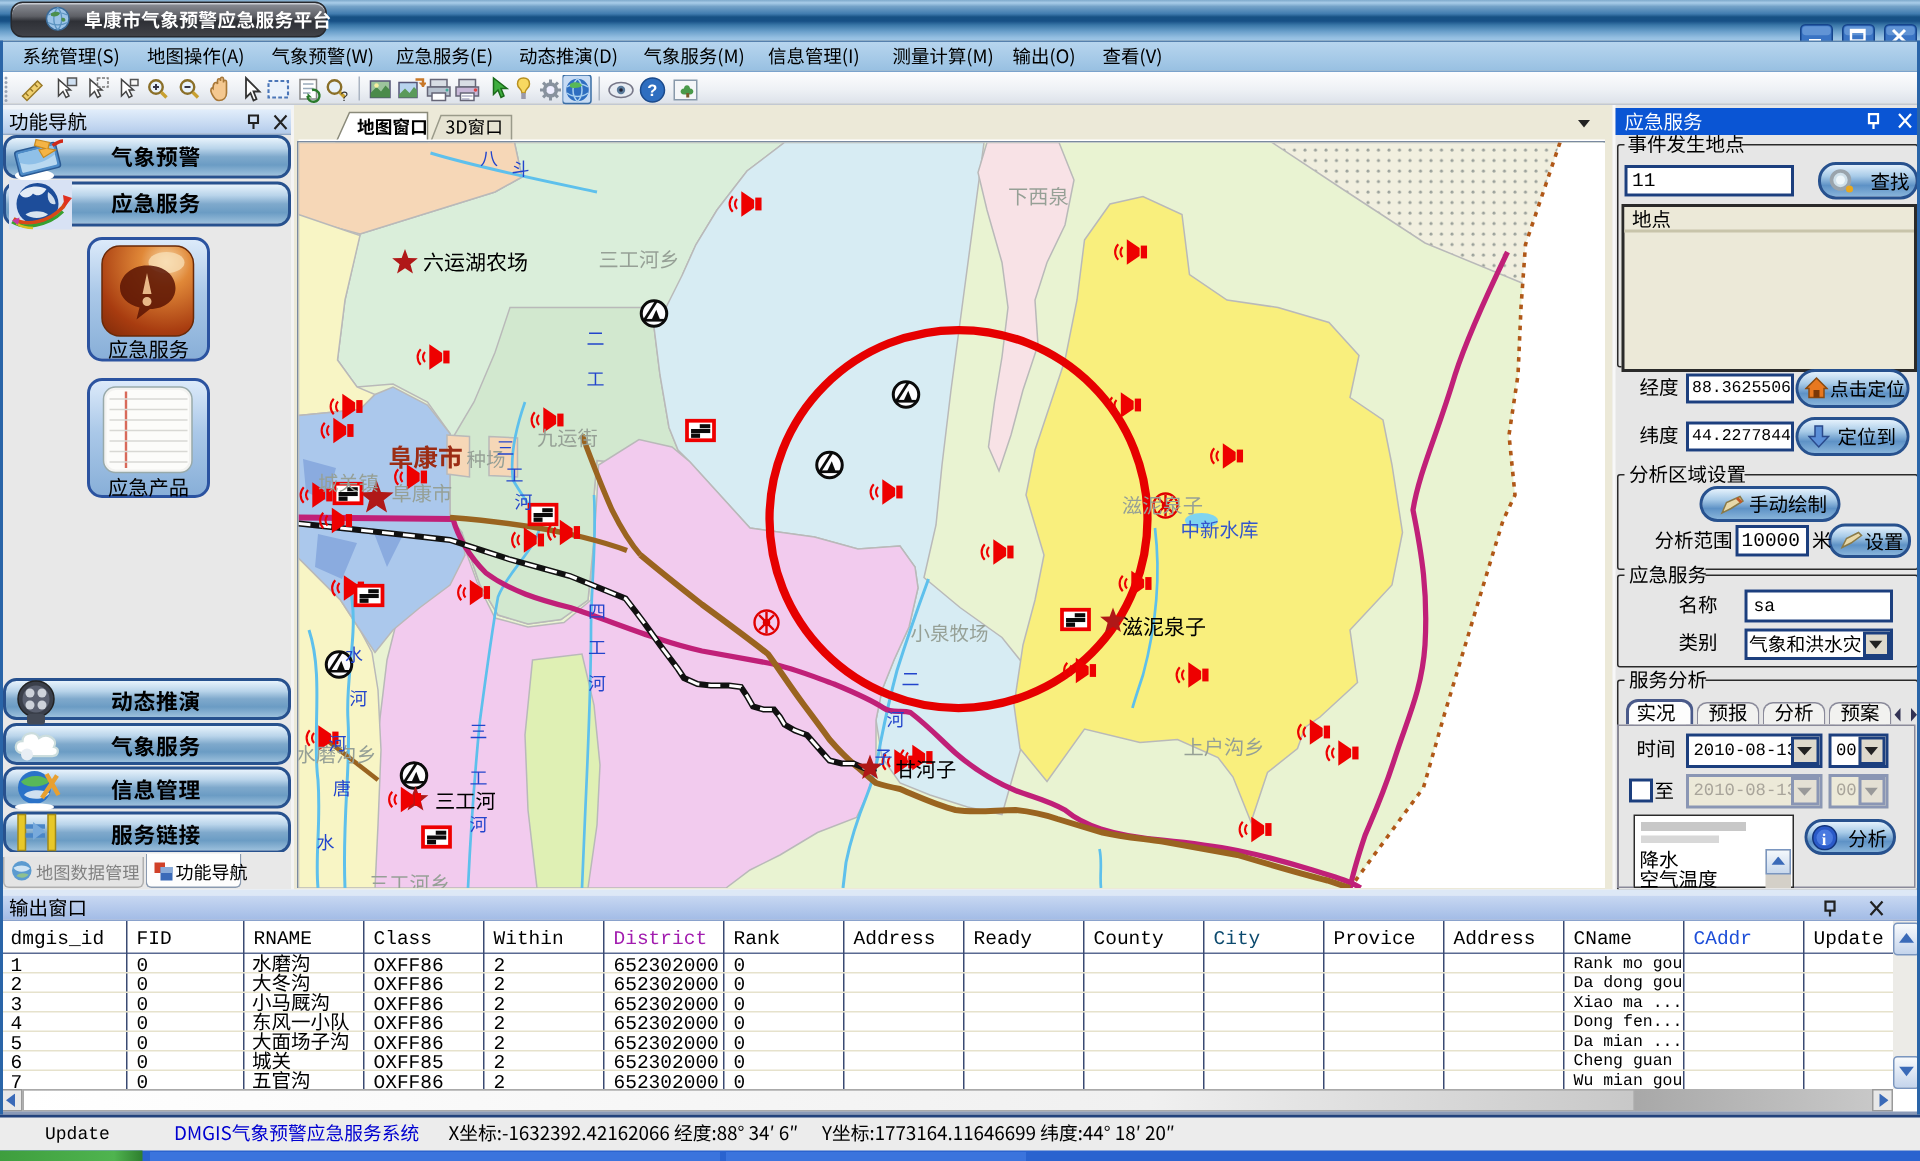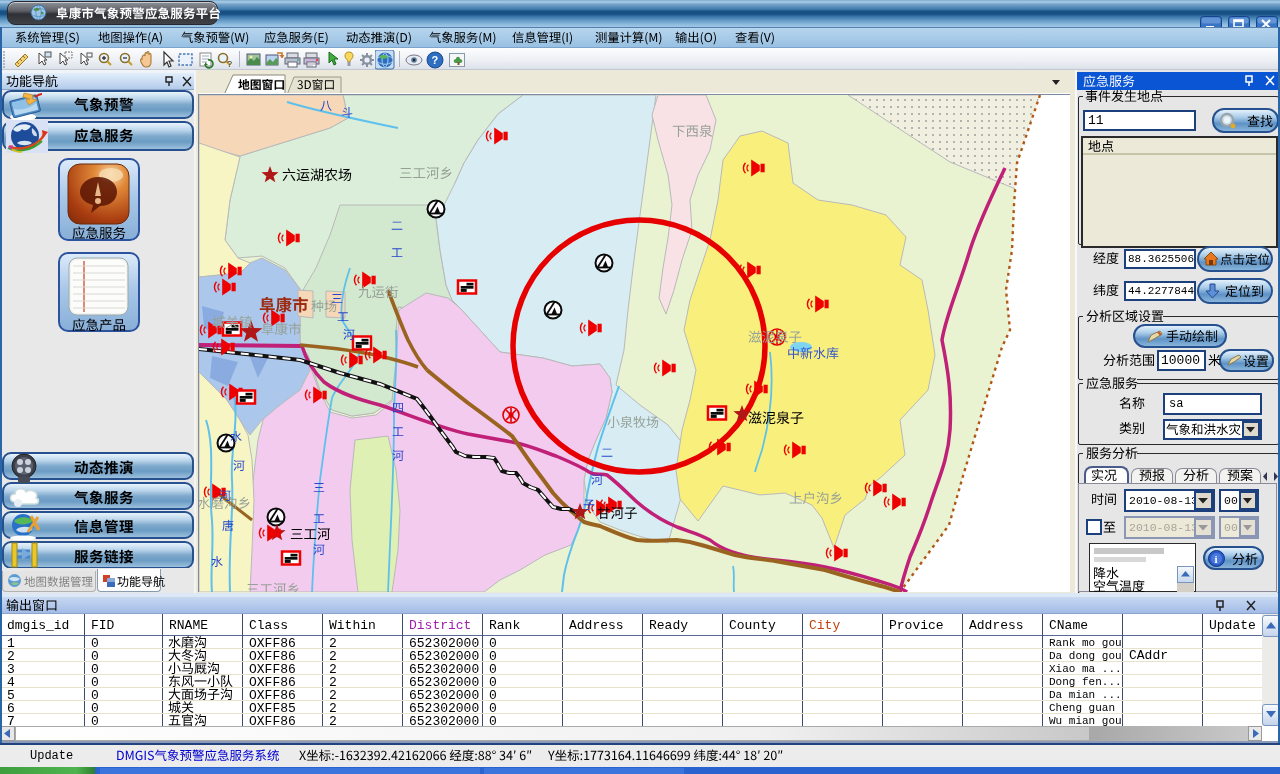--- a/index.html
+++ b/index.html
@@ -1014,25 +1014,25 @@
 <div style="position:absolute;left:7px;top:618px;font:13px 'Liberation Mono',monospace;color:#000;white-space:pre">dmgis_id</div>
 <div style="position:absolute;left:91px;top:618px;font:13px 'Liberation Mono',monospace;color:#000;white-space:pre">FID</div>
 <div style="position:absolute;left:169px;top:618px;font:13px 'Liberation Mono',monospace;color:#000;white-space:pre">RNAME</div>
 <div style="position:absolute;left:249px;top:618px;font:13px 'Liberation Mono',monospace;color:#000;white-space:pre">Class</div>
 <div style="position:absolute;left:329px;top:618px;font:13px 'Liberation Mono',monospace;color:#000;white-space:pre">Within</div>
 <div style="position:absolute;left:409px;top:618px;font:13px 'Liberation Mono',monospace;color:#a21caf;white-space:pre">District</div>
 <div style="position:absolute;left:489px;top:618px;font:13px 'Liberation Mono',monospace;color:#000;white-space:pre">Rank</div>
 <div style="position:absolute;left:569px;top:618px;font:13px 'Liberation Mono',monospace;color:#000;white-space:pre">Address</div>
 <div style="position:absolute;left:649px;top:618px;font:13px 'Liberation Mono',monospace;color:#000;white-space:pre">Ready</div>
 <div style="position:absolute;left:729px;top:618px;font:13px 'Liberation Mono',monospace;color:#000;white-space:pre">County</div>
-<div style="position:absolute;left:809px;top:618px;font:13px 'Liberation Mono',monospace;color:#c2410c;white-space:pre">City</div>
+<div style="position:absolute;left:809px;top:618px;font:13px 'Liberation Mono',monospace;color:#0c4a6e;white-space:pre">City</div>
 <div style="position:absolute;left:889px;top:618px;font:13px 'Liberation Mono',monospace;color:#000;white-space:pre">Provice</div>
 <div style="position:absolute;left:969px;top:618px;font:13px 'Liberation Mono',monospace;color:#000;white-space:pre">Address</div>
 <div style="position:absolute;left:1049px;top:618px;font:13px 'Liberation Mono',monospace;color:#000;white-space:pre">CName</div>
-<div style="position:absolute;left:1129px;top:648px;font:13px 'Liberation Mono',monospace;color:#000000;white-space:pre">CAddr</div>
+<div style="position:absolute;left:1129px;top:618px;font:13px 'Liberation Mono',monospace;color:#1d4ed8;white-space:pre">CAddr</div>
 <div style="position:absolute;left:1209px;top:618px;font:13px 'Liberation Mono',monospace;color:#000;white-space:pre">Update</div>
 <div style="position:absolute;left:0;top:635px;width:1262px;height:1px;background:#5a6a92"></div>
 <div style="position:absolute;left:84px;top:614px;width:1px;height:112px;background:#3a4a72"></div>
 <div style="position:absolute;left:162px;top:614px;width:1px;height:112px;background:#3a4a72"></div>
 <div style="position:absolute;left:242px;top:614px;width:1px;height:112px;background:#3a4a72"></div>
 <div style="position:absolute;left:322px;top:614px;width:1px;height:112px;background:#3a4a72"></div>
 <div style="position:absolute;left:402px;top:614px;width:1px;height:112px;background:#3a4a72"></div>
 <div style="position:absolute;left:482px;top:614px;width:1px;height:112px;background:#3a4a72"></div>
 <div style="position:absolute;left:562px;top:614px;width:1px;height:112px;background:#3a4a72"></div>
 <div style="position:absolute;left:642px;top:614px;width:1px;height:112px;background:#3a4a72"></div>

